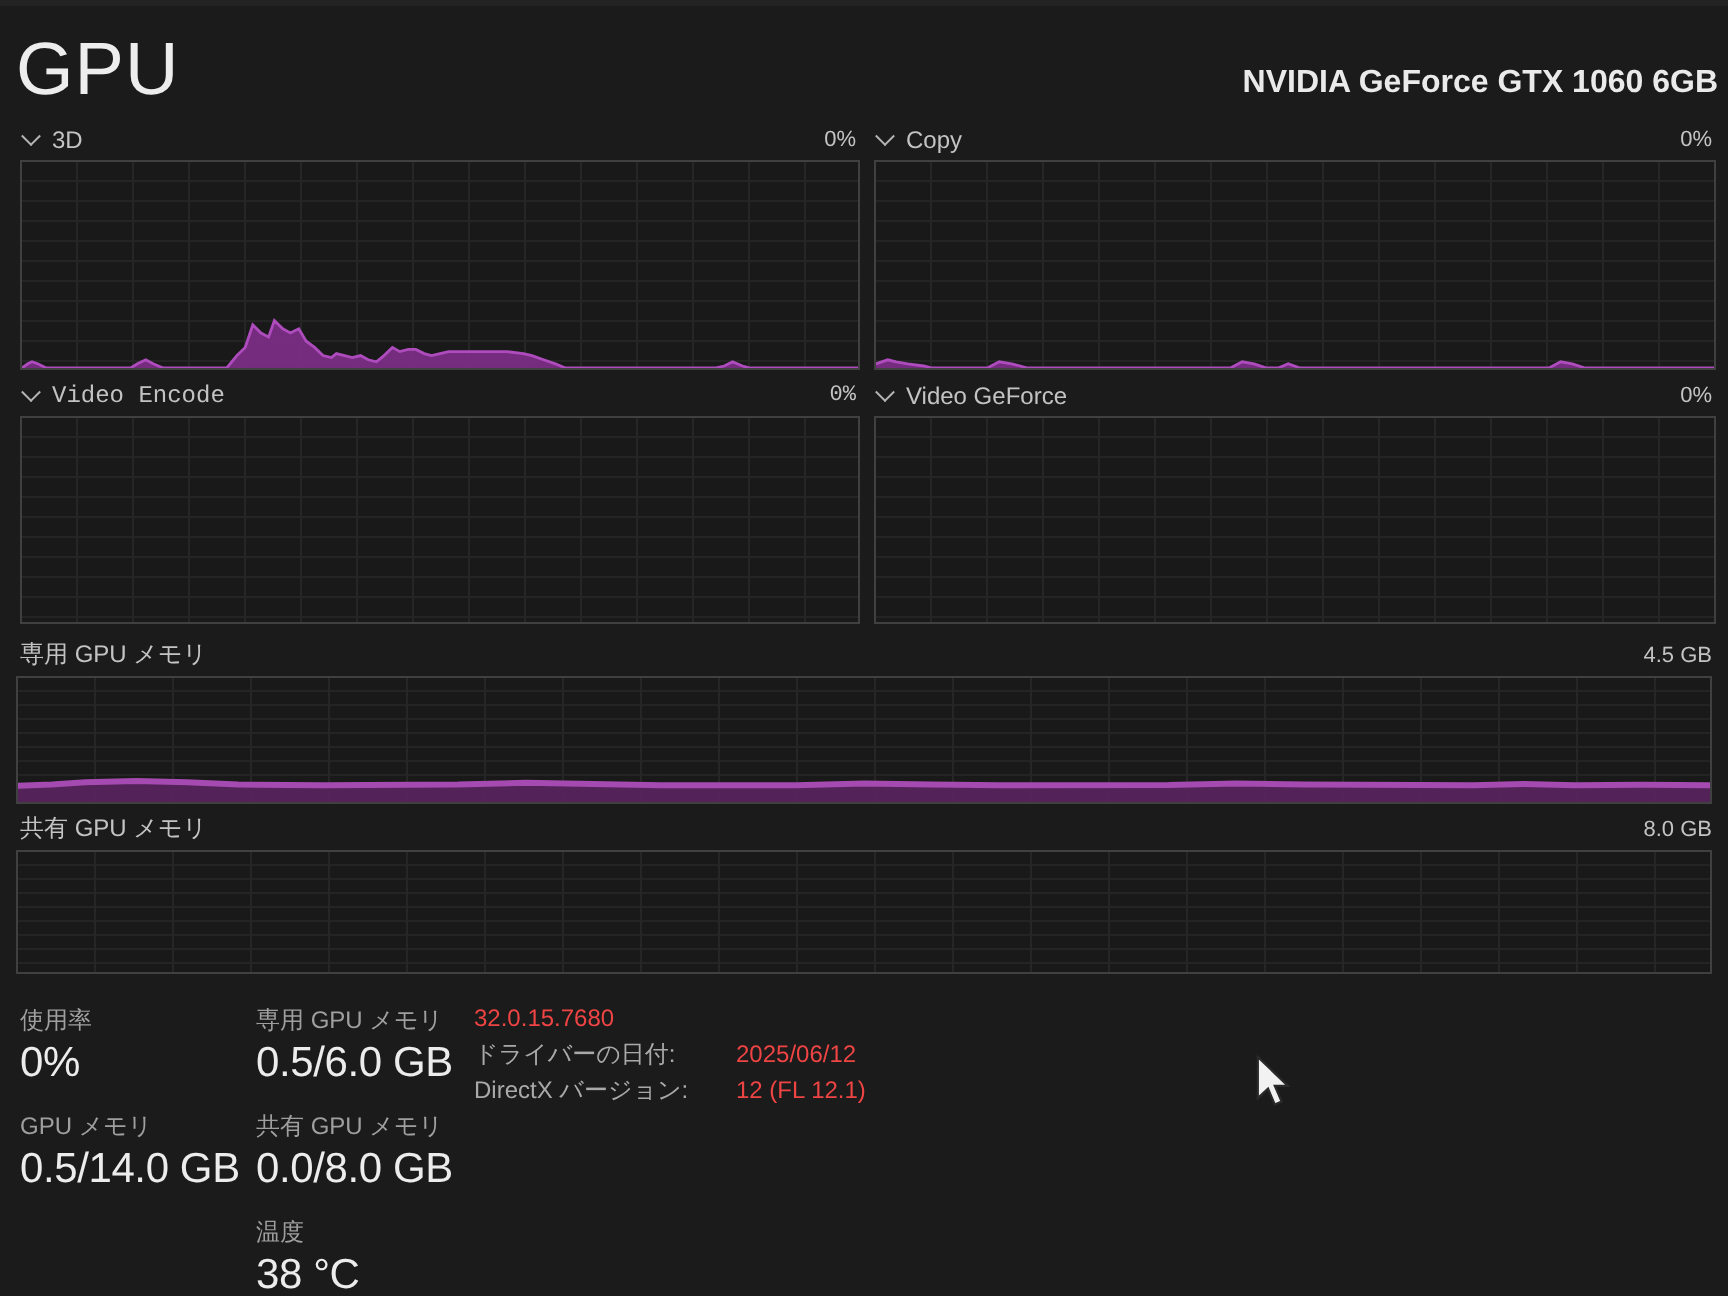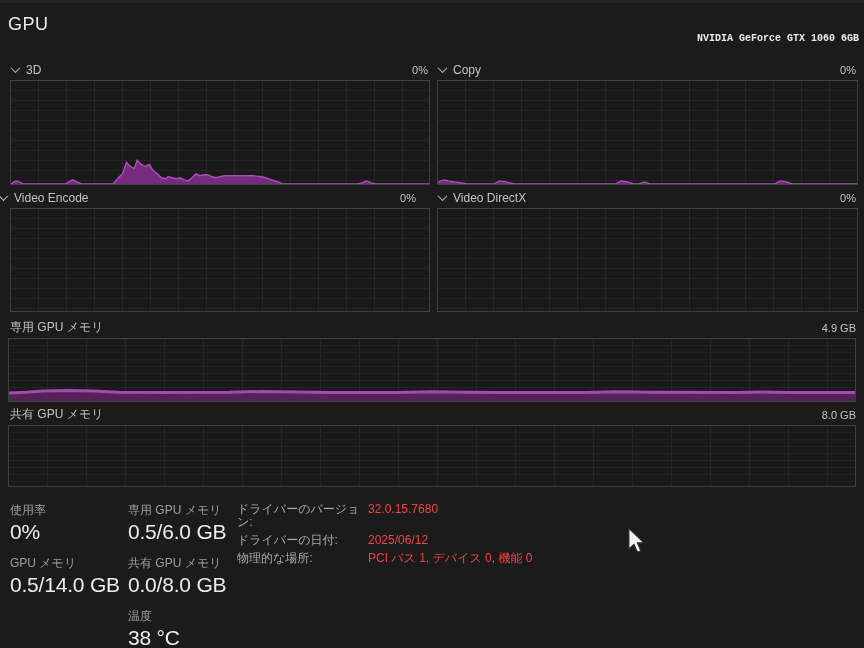--- a/index.html
+++ b/index.html
@@ -3,22 +3,22 @@
 <meta charset="utf-8">
 <style>
   html,body{margin:0;padding:0;}
   body{
     width:864px;height:648px;position:relative;overflow:hidden;
     background:#1b1b1b;
     font-family:"Liberation Sans","DejaVu Sans",sans-serif;
     -webkit-font-smoothing:antialiased;
   }
   .top-strip{position:absolute;left:0;top:0;width:864px;height:3px;background:#232323;}
-  .page-title{position:absolute;left:8px;top:14px;font-size:18px;color:#ededed;font-weight:400;letter-spacing:0.5px;}
-  .device-name{position:absolute;right:5px;top:33px;font-size:10px;color:#eaeaea;font-weight:700;font-family:Liberation Mono, monospace;}
+  .page-title{position:absolute;left:8px;top:14px;font-size:37px;color:#ededed;font-weight:400;letter-spacing:0.5px;}
+  .device-name{position:absolute;right:5px;top:33px;font-size:16px;color:#eaeaea;font-weight:700;}
   .chart-label-row{
     position:absolute;display:flex;justify-content:space-between;align-items:center;
     font-size:12px;color:#c3c3c3;height:15px;
   }
   .chart-label-left{display:flex;align-items:center;gap:7px;cursor:default;}
   .chev{width:6px;height:6px;border-right:1.6px solid #b5b5b5;border-bottom:1.6px solid #b5b5b5;
     transform:rotate(45deg) translate(-1px,-1px);display:inline-block;}
   .pct{font-size:11px;color:#c3c3c3;}
   .gb{font-size:11px;color:#c3c3c3;}
   .chart{
@@ -76,41 +76,41 @@
       <path d="M0.0,103.0 L2.9,100.9 L5.0,99.9 L7.9,100.9 L12.1,103.0 L54.3,103.0 L57.7,100.9 L61.9,98.9 L65.6,100.9 L70.6,103.0 L102.4,103.0 L107.4,96.8 L111.6,92.7 L115.4,81.4 L119.5,85.5 L123.3,87.5 L126.2,79.3 L130.4,83.4 L134.2,85.5 L138.4,83.4 L142.1,89.6 L146.3,92.7 L150.5,96.8 L154.7,97.8 L157.2,95.8 L161.3,96.8 L165.1,97.8 L169.3,96.8 L173.1,98.9 L177.2,99.9 L181.0,96.8 L185.2,92.7 L188.9,94.8 L193.1,93.7 L196.9,93.7 L201.1,95.8 L204.8,96.8 L209.0,95.8 L213.2,94.8 L217.4,94.8 L225.7,94.8 L234.1,94.8 L242.4,94.8 L250.8,95.8 L255.0,96.8 L260.8,98.9 L266.7,100.9 L271.7,103.0 L346.5,103.0 L351.1,102.0 L355.3,99.9 L360.3,102.0 L364.1,103.0 L418.0,103.0" fill="none" stroke="#ae4cbe" stroke-width="1.4"></path>
     </svg>
   </div>
 <div class="chart grid-sm" style="left:437px;top:80px;width:421px;height:105px;">
     <svg width="419" height="103">
       <path d="M0,103 L0.0,100.9 L5.9,98.9 L10.1,99.9 L15.9,100.9 L23.9,102.0 L28.1,103.0 L55.7,103.0 L61.6,99.9 L67.9,100.9 L75.8,103.0 L177.2,103.0 L183.1,99.9 L189.0,100.9 L195.3,103.0 L201.1,103.0 L206.1,100.9 L212.0,103.0 L336.5,103.0 L342.3,99.9 L348.2,100.9 L354.5,103.0 L419.0,103.0 L419,103 Z" fill="#7f2d8a" fill-opacity="0.9"></path>
       <path d="M0.0,100.9 L5.9,98.9 L10.1,99.9 L15.9,100.9 L23.9,102.0 L28.1,103.0 L55.7,103.0 L61.6,99.9 L67.9,100.9 L75.8,103.0 L177.2,103.0 L183.1,99.9 L189.0,100.9 L195.3,103.0 L201.1,103.0 L206.1,100.9 L212.0,103.0 L336.5,103.0 L342.3,99.9 L348.2,100.9 L354.5,103.0 L419.0,103.0" fill="none" stroke="#ae4cbe" stroke-width="1.4"></path>
     </svg>
   </div>
 
-<div class="chart-label-row" style="left:0;top:190px;width:416px;">
+<div class="chart-label-row" style="left:12px;top:190px;width:416px;font-family:Liberation Mono, monospace;">
   <span class="chart-label-left">
     <span class="chev"></span>
     <span>Video Encode</span>
   </span>
   <span class="pct">0%</span>
 </div>
 <div class="chart-label-row" style="left:439px;top:190px;width:417px;">
   <span class="chart-label-left">
     <span class="chev"></span>
-    <span>Video DirectX</span>
+    <span>Video GeForce</span>
   </span>
   <span class="pct">0%</span>
 </div>
 
 <div class="chart grid-sm" style="left:10px;top:208px;width:420px;height:104px;"></div>
 <div class="chart grid-sm" style="left:437px;top:208px;width:421px;height:104px;"></div>
 
 <div class="chart-label-row" style="left:10px;top:320px;width:846px;">
   <span class="mem-label" style="position:static;">専用 GPU メモリ</span>
-  <span class="gb">4.9 GB</span>
+  <span class="gb">4.5 GB</span>
 </div>
 <div class="chart grid-mem" style="left:8px;top:338px;width:848px;height:64px;">
     <svg width="846" height="62">
       <path d="M0,62 L0.0,53.9 L16.9,53.3 L33.8,52.1 L59.2,51.5 L84.6,52.1 L110.0,53.3 L152.3,53.6 L220.0,53.3 L253.8,52.4 L287.6,53.0 L321.5,53.6 L389.2,53.6 L423.0,52.7 L456.8,53.3 L490.7,53.6 L575.3,53.5 L609.1,52.7 L643.0,53.3 L727.6,53.6 L752.9,53.0 L778.3,53.6 L812.2,53.4 L846.0,53.6 L846,62 Z" fill="#59245f" fill-opacity="0.9"></path>
       <path d="M0.0,53.9 L16.9,53.3 L33.8,52.1 L59.2,51.5 L84.6,52.1 L110.0,53.3 L152.3,53.6 L220.0,53.3 L253.8,52.4 L287.6,53.0 L321.5,53.6 L389.2,53.6 L423.0,52.7 L456.8,53.3 L490.7,53.6 L575.3,53.5 L609.1,52.7 L643.0,53.3 L727.6,53.6 L752.9,53.0 L778.3,53.6 L812.2,53.4 L846.0,53.6" fill="none" stroke="#a54ab0" stroke-width="3"></path>
     </svg>
   </div>
 
 <div class="chart-label-row" style="left:10px;top:407px;width:846px;">
   <span class="mem-label" style="position:static;">共有 GPU メモリ</span>
@@ -130,28 +130,27 @@
     <span class="stat-value">0.5/6.0 GB</span>
     <span class="stat-label">共有 GPU メモリ</span>
     <span class="stat-value">0.0/8.0 GB</span>
     <span class="stat-label">温度</span>
     <span class="stat-value">38 °C</span>
   </div>
 </div>
 
 <div class="driver">
     <div class="driver-row">
-      <span class="driver-label">ドライバーのバージョン:</span>
       <span class="driver-value">32.0.15.7680</span>
     </div>
     <div class="driver-row">
       <span class="driver-label">ドライバーの日付:</span>
       <span class="driver-value">2025/06/12</span>
     </div>
     <div class="driver-row">
-      <span class="driver-label">物理的な場所:</span>
-      <span class="driver-value">PCI バス 1, デバイス 0, 機能 0</span>
+      <span class="driver-label">DirectX バージョン:</span>
+      <span class="driver-value">12 (FL 12.1)</span>
     </div>
   </div>
 
 <svg class="cursor" viewBox="0 0 12 19">
   <path d="M1,1 L1,15.5 L4.6,12.2 L7,17.8 L9.4,16.7 L7,11.2 L11.6,11.2 Z" fill="#f2f2f2" stroke="#2a2a2a" stroke-width="0.8"></path>
 </svg>
 
 </body></html>

